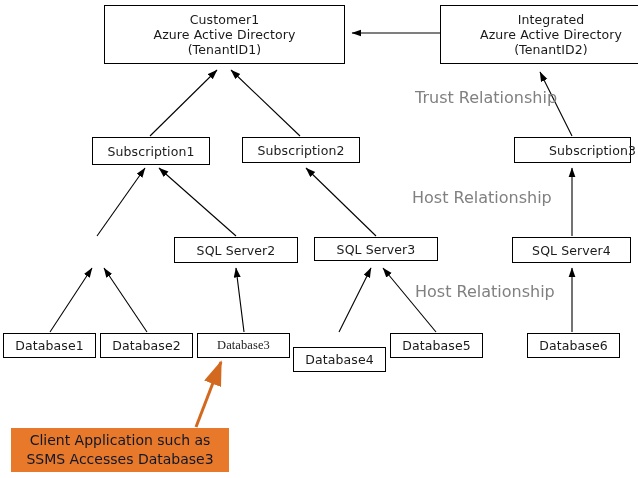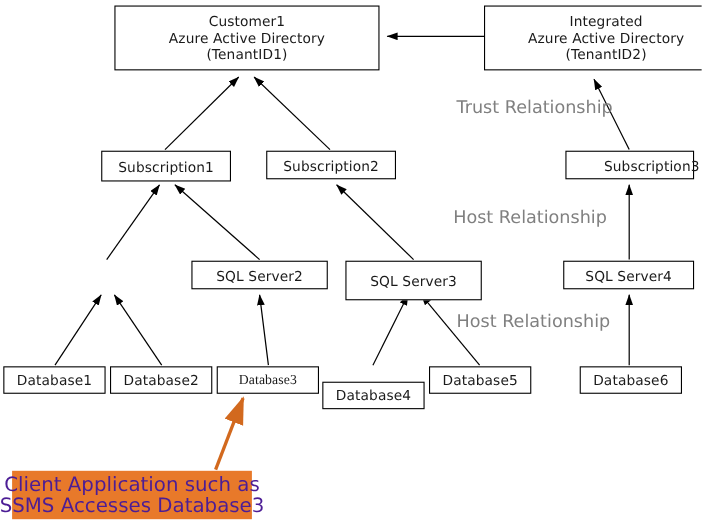--- a/index.html
+++ b/index.html
@@ -46,22 +46,22 @@
     color: #808080;
     font-size: 16px;
     line-height: 14px;
     white-space: nowrap;
     z-index: 1;
   }
   .callout {
     position: absolute;
     box-sizing: border-box;
     background: #e8792a;
-    color: #4c1d95;
-    font-size: 18px;
+    color: #0f172a;
+    font-size: 14px;
     line-height: 19px;
     display: flex;
     flex-direction: column;
     align-items: center;
     justify-content: center;
     text-align: center;
     z-index: 3;
   }
   .callout .line { display: block; white-space: nowrap; }
 </style>
@@ -133,21 +133,21 @@
   <div class="node" style="left:242px; top:137px; width:118px; height:26px;">
     <span class="line">Subscription2</span>
   </div>
   <div class="node" style="left:514px; top:137px; width:117px; height:26px;padding-left:40px;">
     <span class="line">Subscription3</span>
   </div>
 
   <div class="node" style="left:174px; top:237px; width:124px; height:26px;">
     <span class="line">SQL Server2</span>
   </div>
-  <div class="node" style="left:314px; top:237px; width:124px; height:36px;">
+  <div class="node" style="left:314px; top:237px; width:124px; height:24px;">
     <span class="line">SQL Server3</span>
   </div>
   <div class="node" style="left:512px; top:237px; width:119px; height:26px;">
     <span class="line">SQL Server4</span>
   </div>
 
   <div class="node" style="left:3px; top:333px; width:93px; height:25px;">
     <span class="line">Database1</span>
   </div>
   <div class="node" style="left:100px; top:333px; width:93px; height:25px;">

